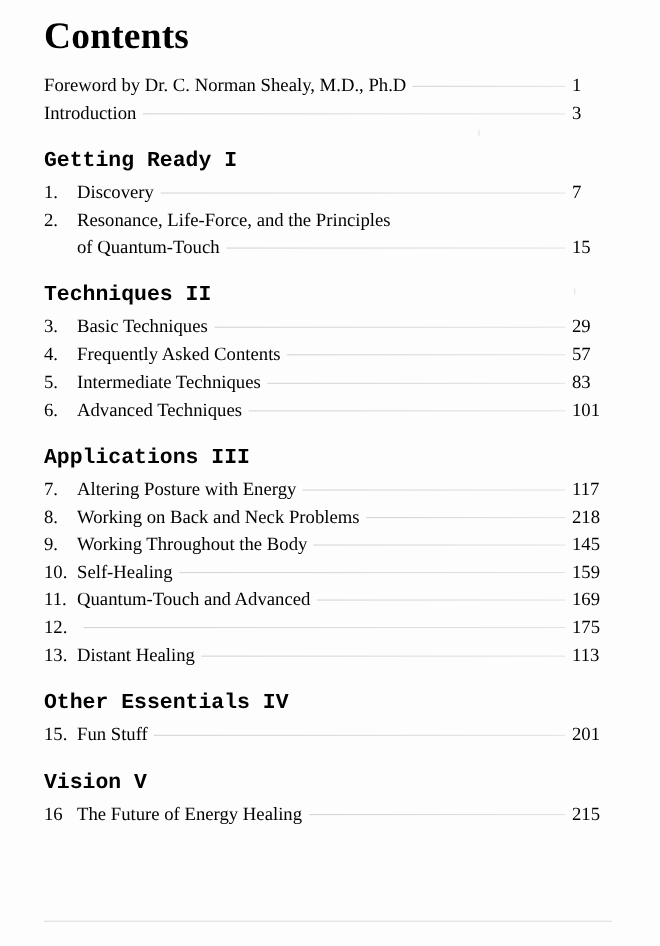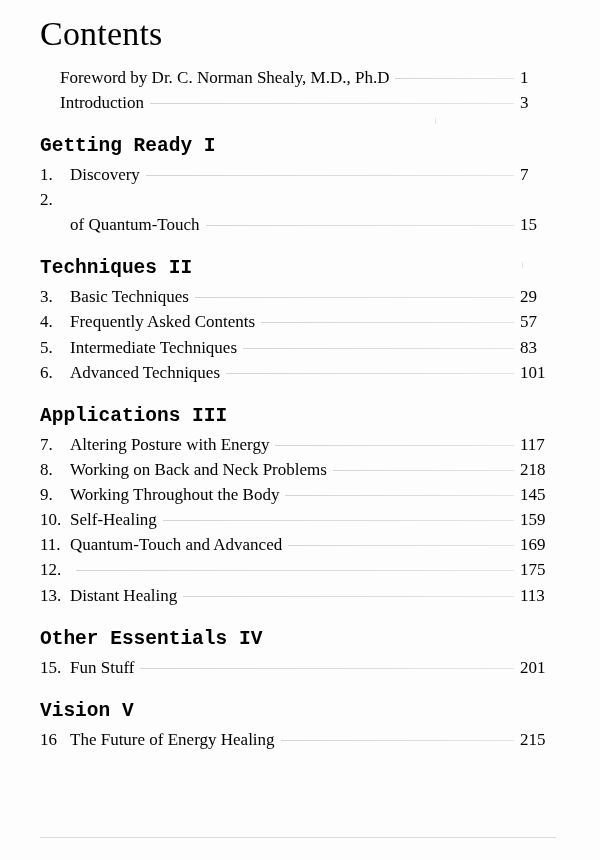--- a/index.html
+++ b/index.html
@@ -17,21 +17,21 @@
   .page {
     position: relative;
     width: 600px;
     height: 860px;
     box-sizing: border-box;
     padding: 8px 38px 0 38px;
     background: #fdfdfd;
   }
   .contents-title {
     font-family: "Liberation Serif", serif;
-    font-weight: normal;
+    font-weight: bold;
     font-size: 34px;
     letter-spacing: 0.2px;
     margin: 8px 0 14px 2px;
     line-height: 1.05;
   }
   .section {
     margin-top: 2px;
   }
   .section-heading {
     font-family: Liberation Mono, monospace;
@@ -74,21 +74,20 @@
     text-align: left;
   }
   .entry.cont {
     margin-left: 2px;
   }
   .entry.cont .num {
     min-width: 26px;
   }
   .frontmatter .entry .title {
     padding-left: 0;
-    margin-left: 20px;
   }
   .frontmatter {
     margin-top: 10px;
   }
   .bottom-rule {
     position: absolute;
     left: 40px;
     right: 44px;
     bottom: 22px;
     height: 1px;
@@ -126,20 +125,21 @@
   <div class="section">
     <div class="section-heading">Getting Ready I</div>
     <div class="entry">
       <span class="num">1.</span>
       <span class="title">Discovery</span>
       <span class="filler"></span>
       <span class="page-no">7</span>
     </div>
     <div class="entry no-rule">
       <span class="num">2.</span>
+      <span class="title">Resonance, Life-Force, and the Principles</span>
       <span class="filler"></span>
       <span class="page-no"></span>
     </div>
     <div class="entry cont">
       <span class="num"></span>
       <span class="title">of Quantum-Touch</span>
       <span class="filler"></span>
       <span class="page-no">15</span>
     </div>
   </div>

